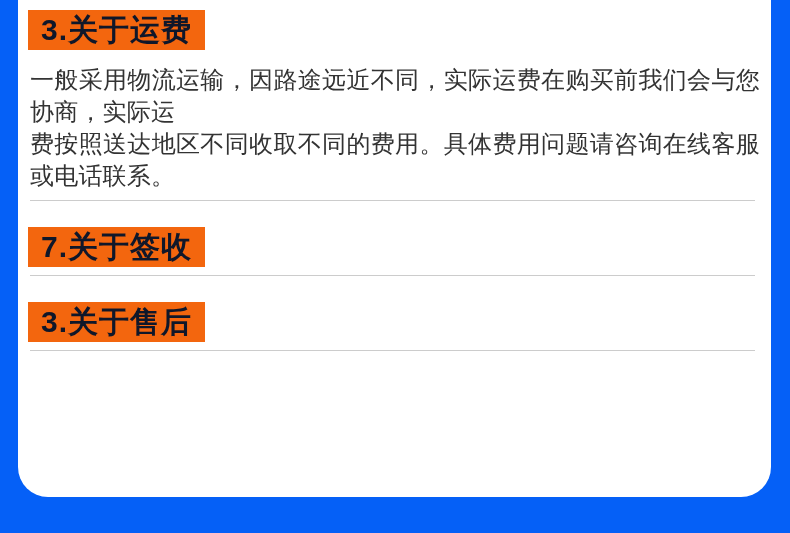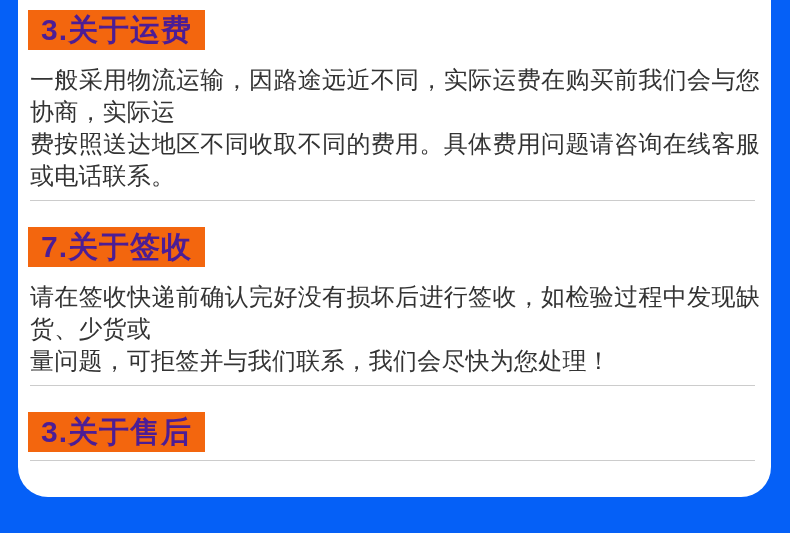--- a/index.html
+++ b/index.html
@@ -26,21 +26,21 @@
     height: 497px;
     background: var(--card-white, #FFFFFF);
     border-radius: 0 0 30px 30px;
     box-sizing: border-box;
     padding: 10px 10px 0 10px;
     overflow: hidden;
   }
   .section-title-badge {
     display: inline-block;
     background: var(--accent-orange, #F3660E);
-    color: #4c1d95;
+    color: #0f172a;
     font-size: 30px;
     font-weight: bold;
     line-height: 32px;
     padding: 4px 13px;
     letter-spacing: 1px;
     margin: 26px 0 0 0;
   }
   .section:first-child .section-title-badge {
     margin-top: 0;
   }
@@ -68,22 +68,20 @@
 
     <div class="section">
       <div class="section-title-badge">3.关于运费</div>
       <div class="section-body">一般采用物流运输，因路途远近不同，实际运费在购买前我们会与您协商，实际运
 费按照送达地区不同收取不同的费用。具体费用问题请咨询在线客服或电话联系。</div>
       <div class="divider"></div>
     </div>
 
     <div class="section">
       <div class="section-title-badge">7.关于签收</div>
-      <div class="section-body">请在签收快递前确认完好没有损坏后进行签收，如检验过程中发现缺货、少货或
-量问题，可拒签并与我们联系，我们会尽快为您处理！</div>
       <div class="divider"></div>
     </div>
 
     <div class="section">
       <div class="section-title-badge">3.关于售后</div>
       <div class="divider"></div>
     </div>
 
   </div>
 </div>

